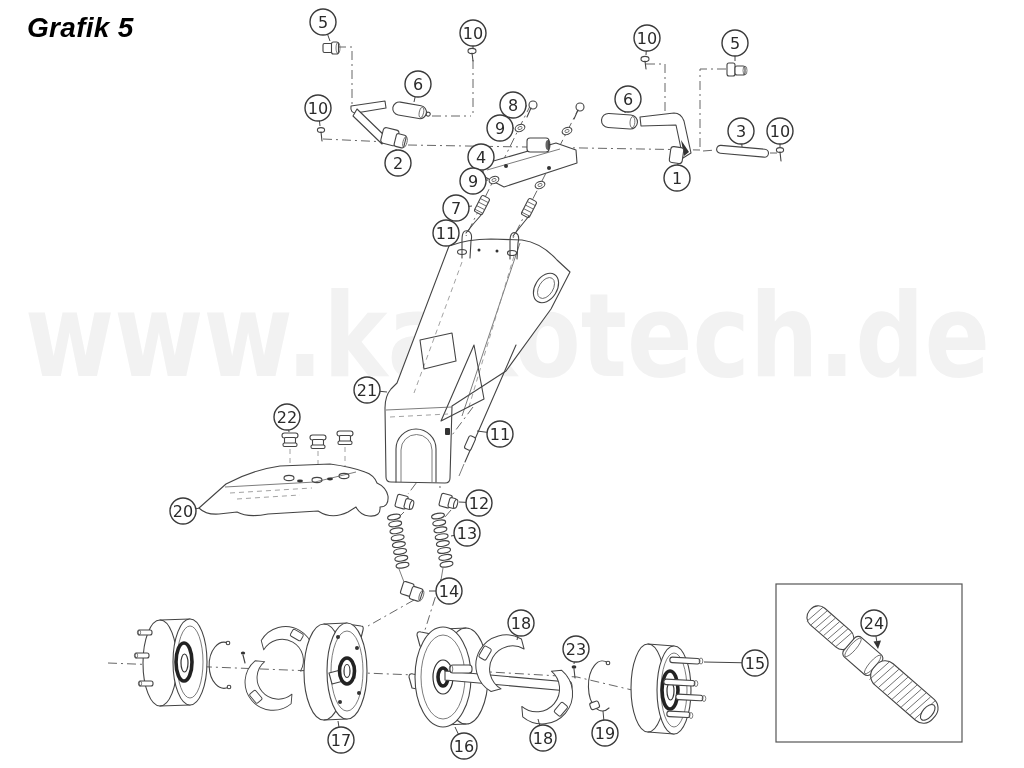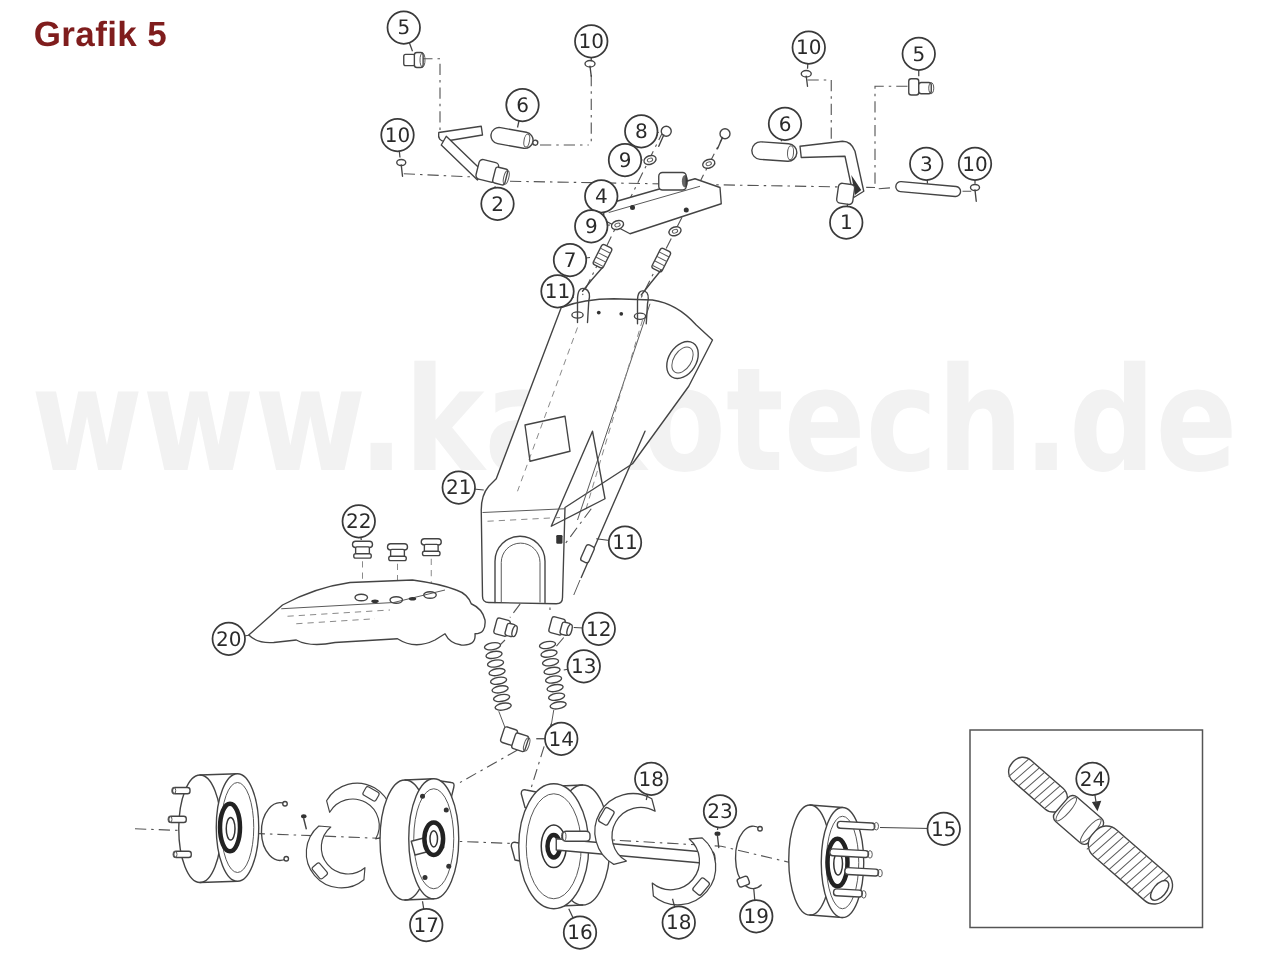--- a/index.html
+++ b/index.html
@@ -1,18 +1,18 @@
 <!DOCTYPE html>
 <html><head>
 <meta charset="utf-8">
 <style>
   html,body{margin:0;padding:0;background:#fff;}
   body{width:1024px;height:768px;overflow:hidden;font-family:"Liberation Sans",sans-serif;}
   .stage{position:relative;width:1024px;height:768px;background:#fff;}
-  .title{position:absolute;left:27px;top:12px;font-size:28px;font-weight:600;color:#7f1d1d;letter-spacing:.3px;}
+  .title{position:absolute;left:27px;top:12px;font-size:28px;font-weight:600;color:#000000;letter-spacing:.3px;font-style:italic;}
   svg.diagram{position:absolute;left:0;top:0;}
   .watermark{font-family:"DejaVu Sans",sans-serif;font-weight:bold;fill:#f2f2f2;}
   .part{fill:#ffffff;stroke:#444;stroke-width:1.1;stroke-linejoin:round;}
   .ln{fill:none;stroke:#444;stroke-width:1.1;stroke-linecap:round;stroke-linejoin:round;}
   .thin{fill:none;stroke:#5a5a5a;stroke-width:.8;}
   .dashdot{fill:none;stroke:#555;stroke-width:.9;stroke-dasharray:9 4 2 4;}
   .hid{fill:none;stroke:#8a8a8a;stroke-width:.8;stroke-dasharray:5 4;}
   .dark{fill:#333;stroke:none;}
   .hub{fill:#fff;stroke:#222;stroke-width:3.6;}
   .hub2{fill:none;stroke:#333;stroke-width:1.2;}

